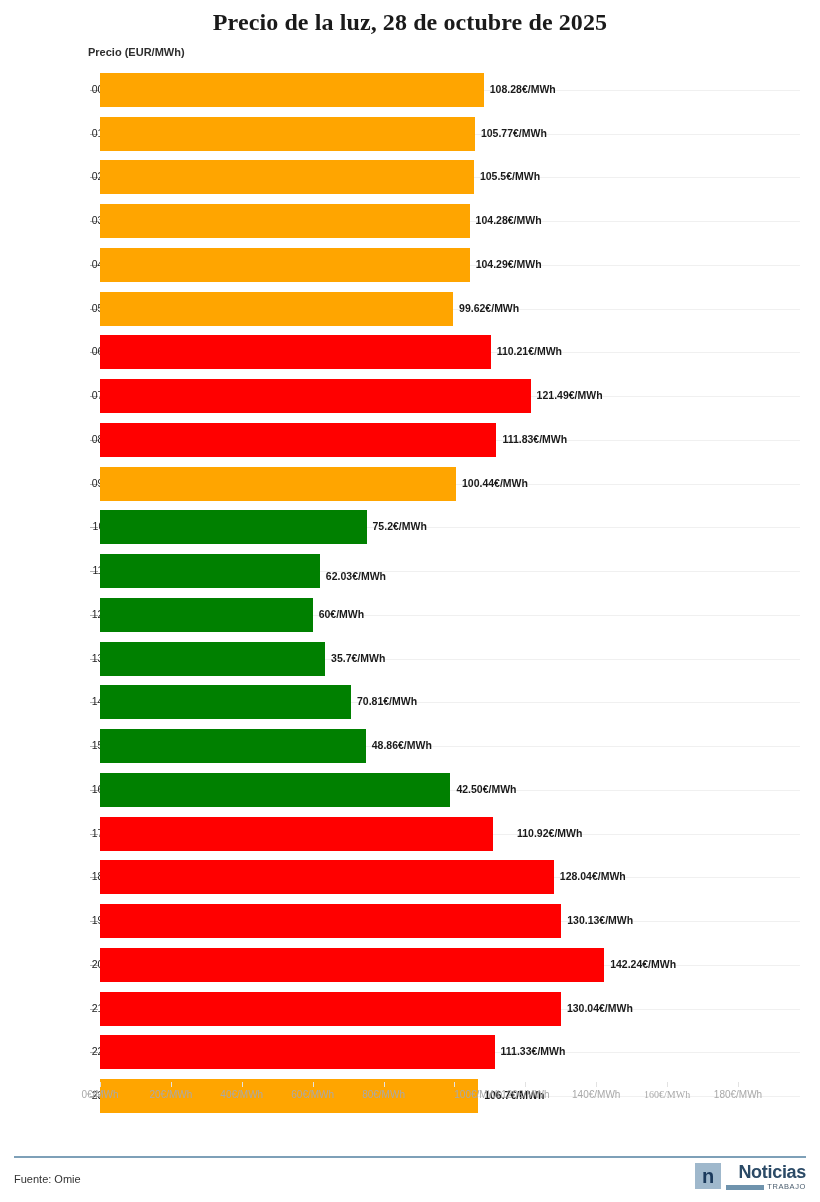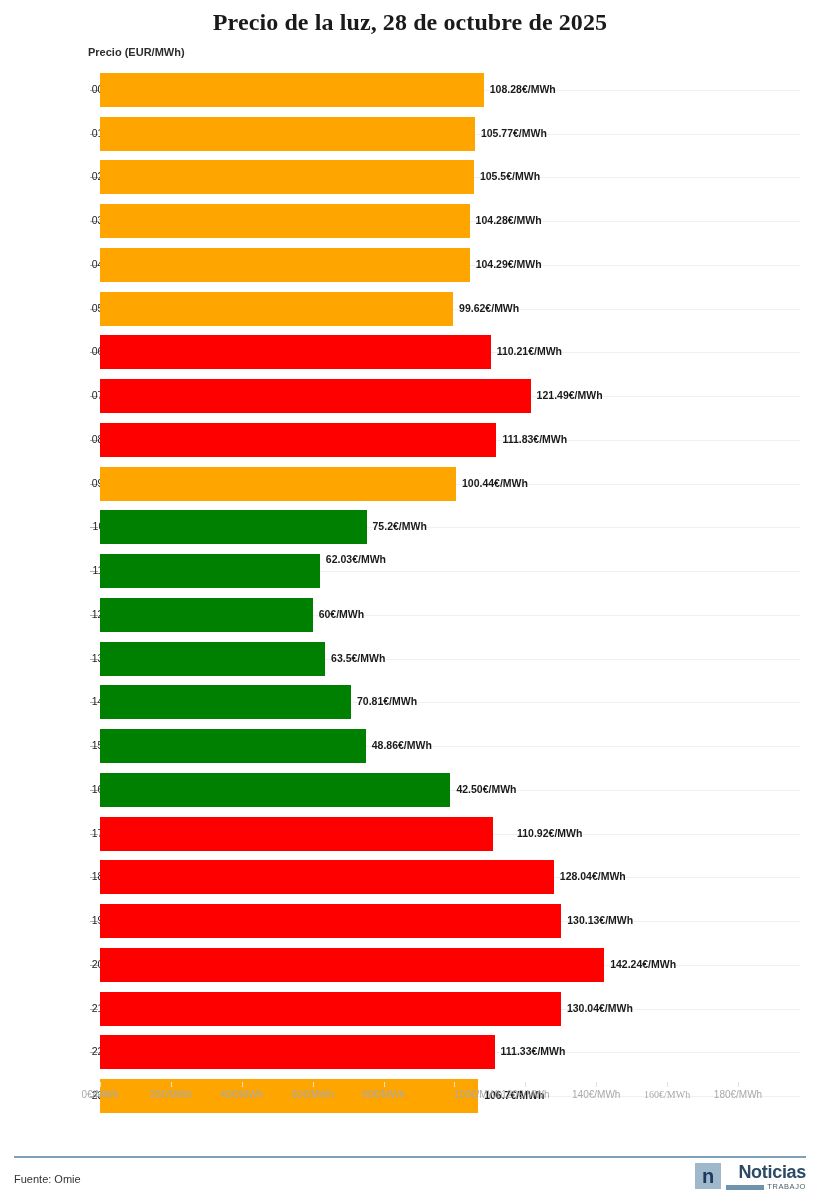--- a/index.html
+++ b/index.html
@@ -283,35 +283,35 @@
         <div class="tick-dash" style="top: 21.875px;"></div>
         <div class="cat-label" style="top: 14.875px;">10:00 a 11:00</div>
         <div class="bar" title="10:00 a 11:00 — 75.2€/MWh" style="width: 266.542px; background: rgb(0, 128, 0); top: 4.875px;"></div>
         <div class="bar-value" style="left: 272.542px; top: 14.875px;">75.2€/MWh</div>
       </div>
       <div class="row" style="top: 481.25px;">
         <div class="gridline-h" style="top: 21.875px;"></div>
         <div class="tick-dash" style="top: 21.875px;"></div>
         <div class="cat-label" style="top: 14.875px;">11:00 a 12:00</div>
         <div class="bar" title="11:00 a 12:00 — 62.03€/MWh" style="width: 219.862px; background: rgb(0, 128, 0); top: 4.875px;"></div>
-        <div class="bar-value" style="left: 225.862px; top: 4px; text-align: right;">62.03€/MWh</div>
+        <div class="bar-value" style="left: 225.862px; top: 21px; text-align: right;">62.03€/MWh</div>
       </div>
       <div class="row" style="top: 525px;">
         <div class="gridline-h" style="top: 21.875px;"></div>
         <div class="tick-dash" style="top: 21.875px;"></div>
         <div class="cat-label" style="top: 14.875px;">12:00 a 13:00</div>
         <div class="bar" title="12:00 a 13:00 — 60€/MWh" style="width: 212.667px; background: rgb(0, 128, 0); top: 4.875px;"></div>
         <div class="bar-value" style="left: 218.667px; top: 14.875px;">60€/MWh</div>
       </div>
       <div class="row" style="top: 568.75px;">
         <div class="gridline-h" style="top: 21.875px;"></div>
         <div class="tick-dash" style="top: 21.875px;"></div>
         <div class="cat-label" style="top: 14.875px;">13:00 a 14:00</div>
         <div class="bar" title="13:00 a 14:00 — 63.5€/MWh" style="width: 225.072px; background: rgb(0, 128, 0); top: 4.875px;"></div>
-        <div class="bar-value" style="left: 231.072px; top: 14.875px;">63.5€/MWh</div>
+        <div class="bar-value" style="left: 231.072px; top: 14.875px;">35.7€/MWh</div>
       </div>
       <div class="row" style="top: 612.5px;">
         <div class="gridline-h" style="top: 21.875px;"></div>
         <div class="tick-dash" style="top: 21.875px;"></div>
         <div class="cat-label" style="top: 14.875px;">14:00 a 15:00</div>
         <div class="bar" title="14:00 a 15:00 — 70.81€/MWh" style="width: 250.982px; background: rgb(0, 128, 0); top: 4.875px;"></div>
         <div class="bar-value" style="left: 256.982px; top: 14.875px;">70.81€/MWh</div>
       </div>
       <div class="row" style="top: 656.25px;">
         <div class="gridline-h" style="top: 21.875px;"></div>

